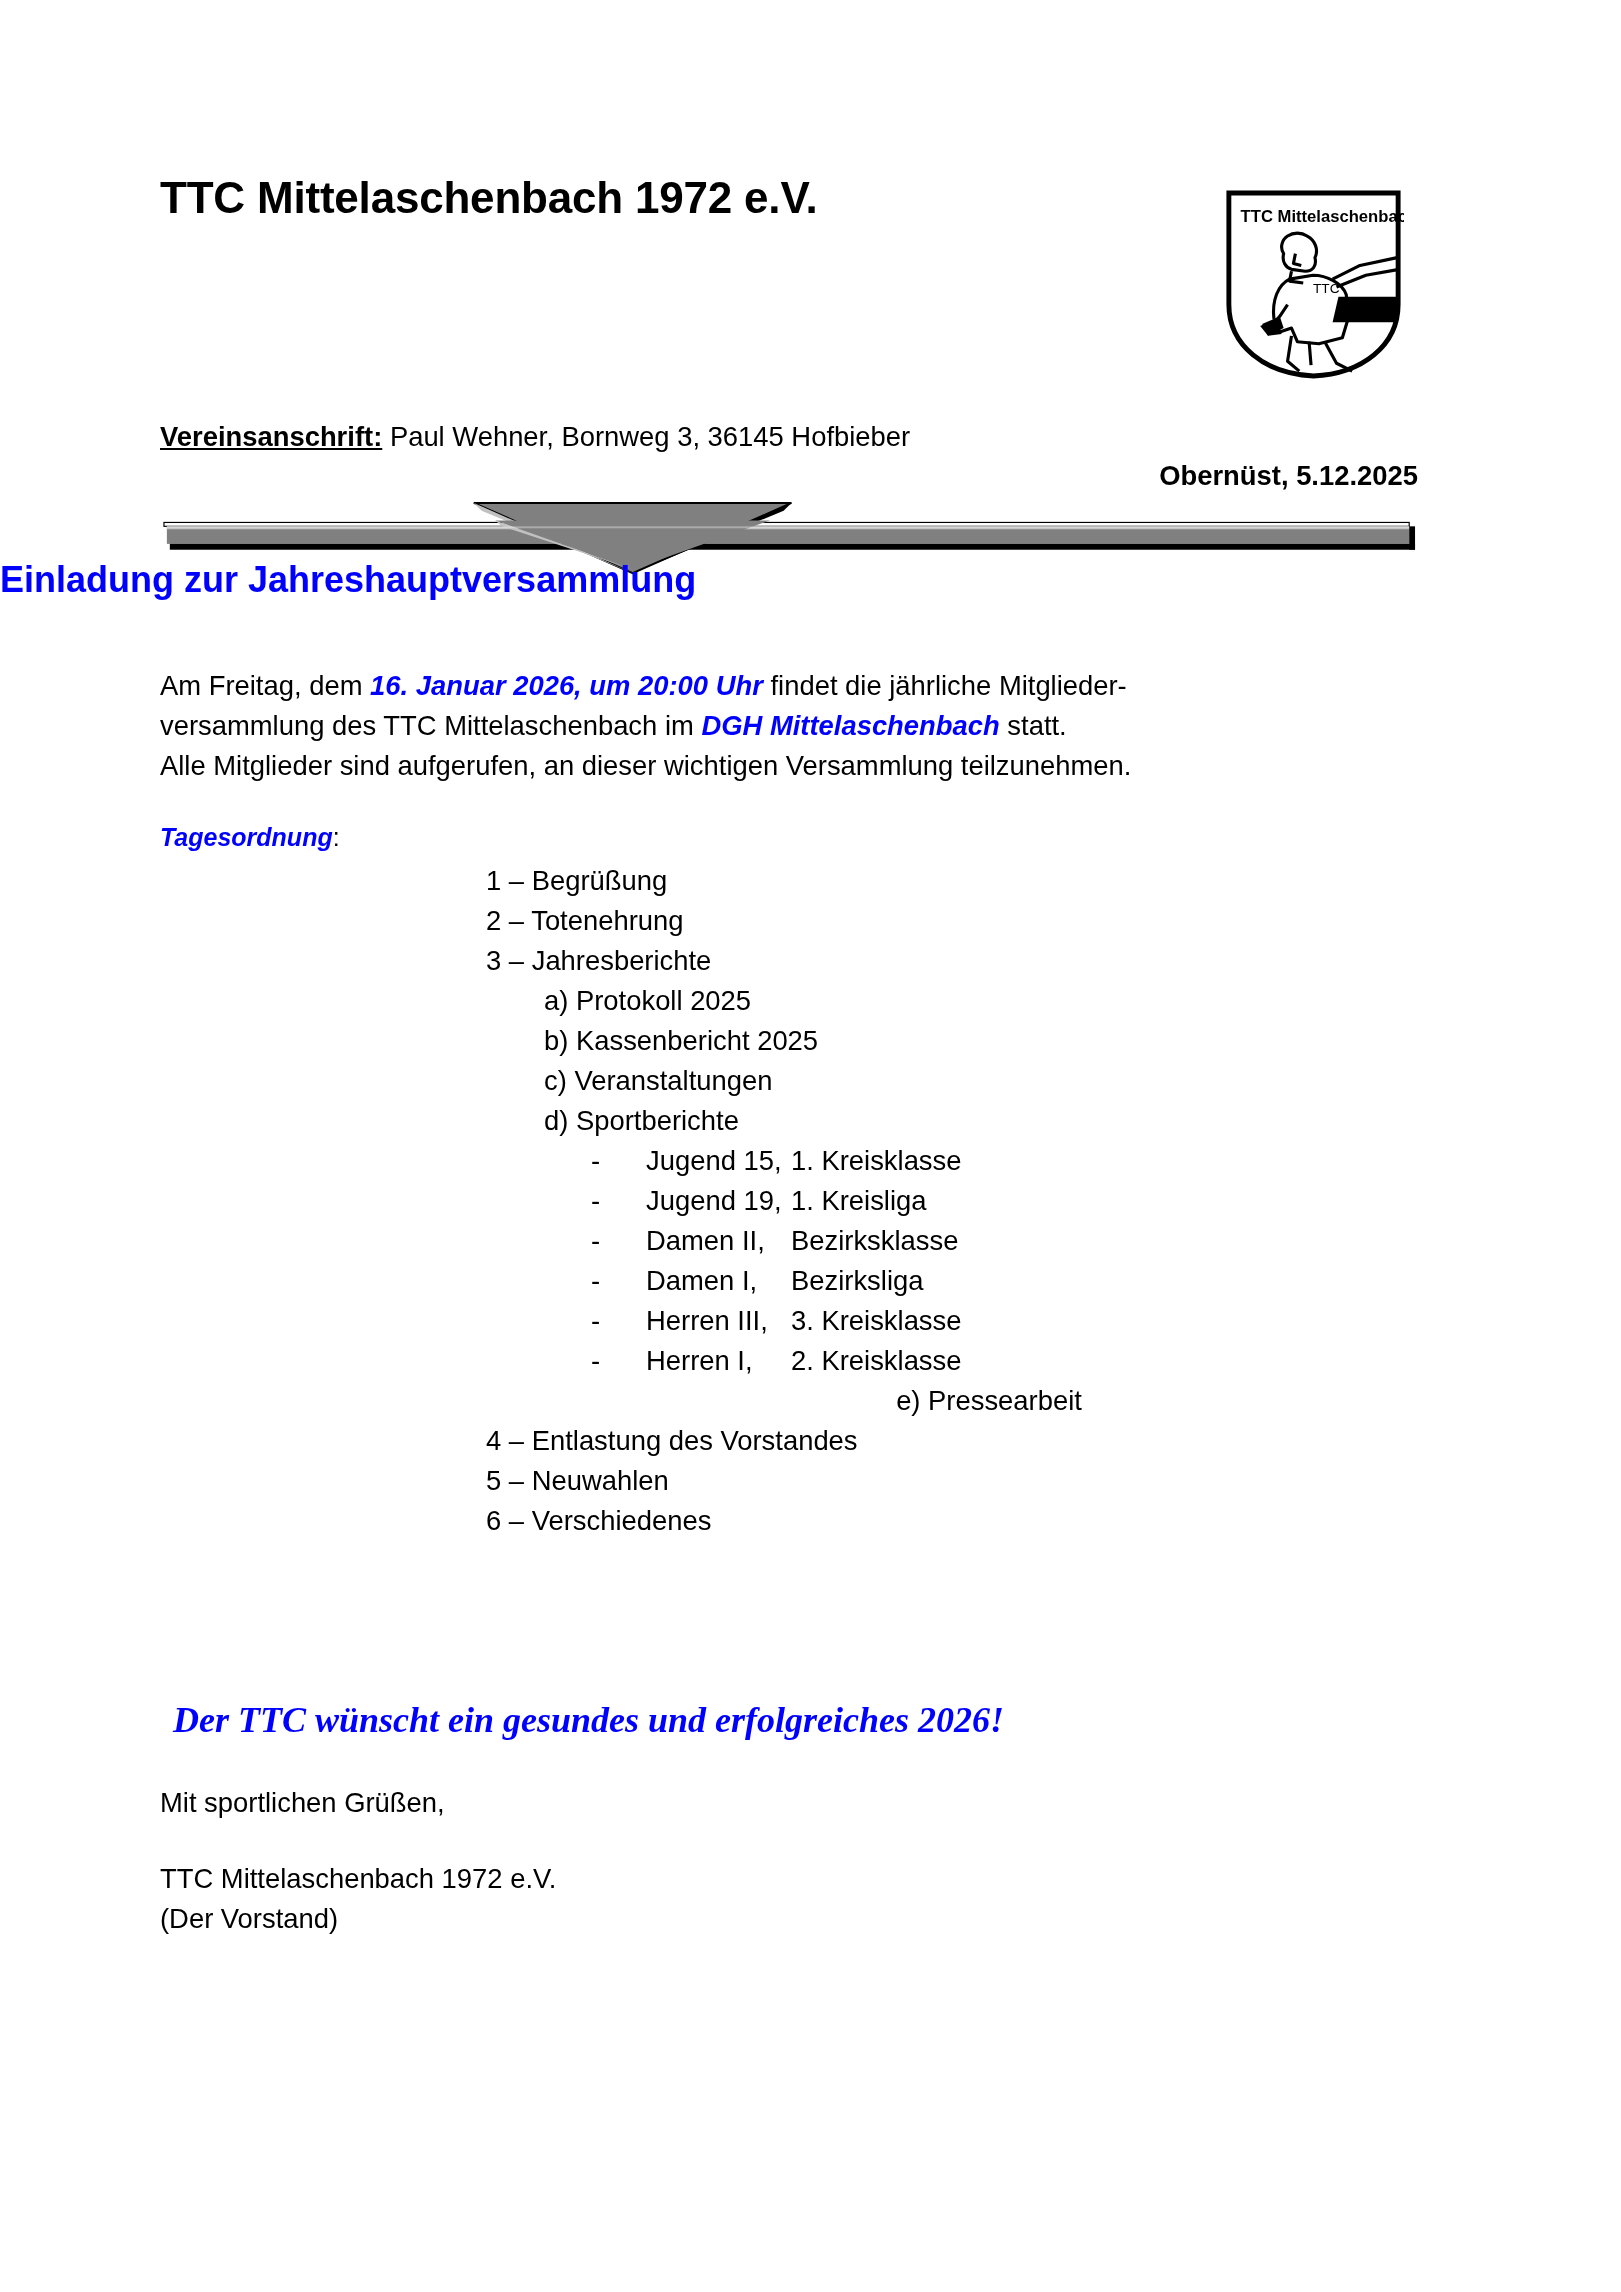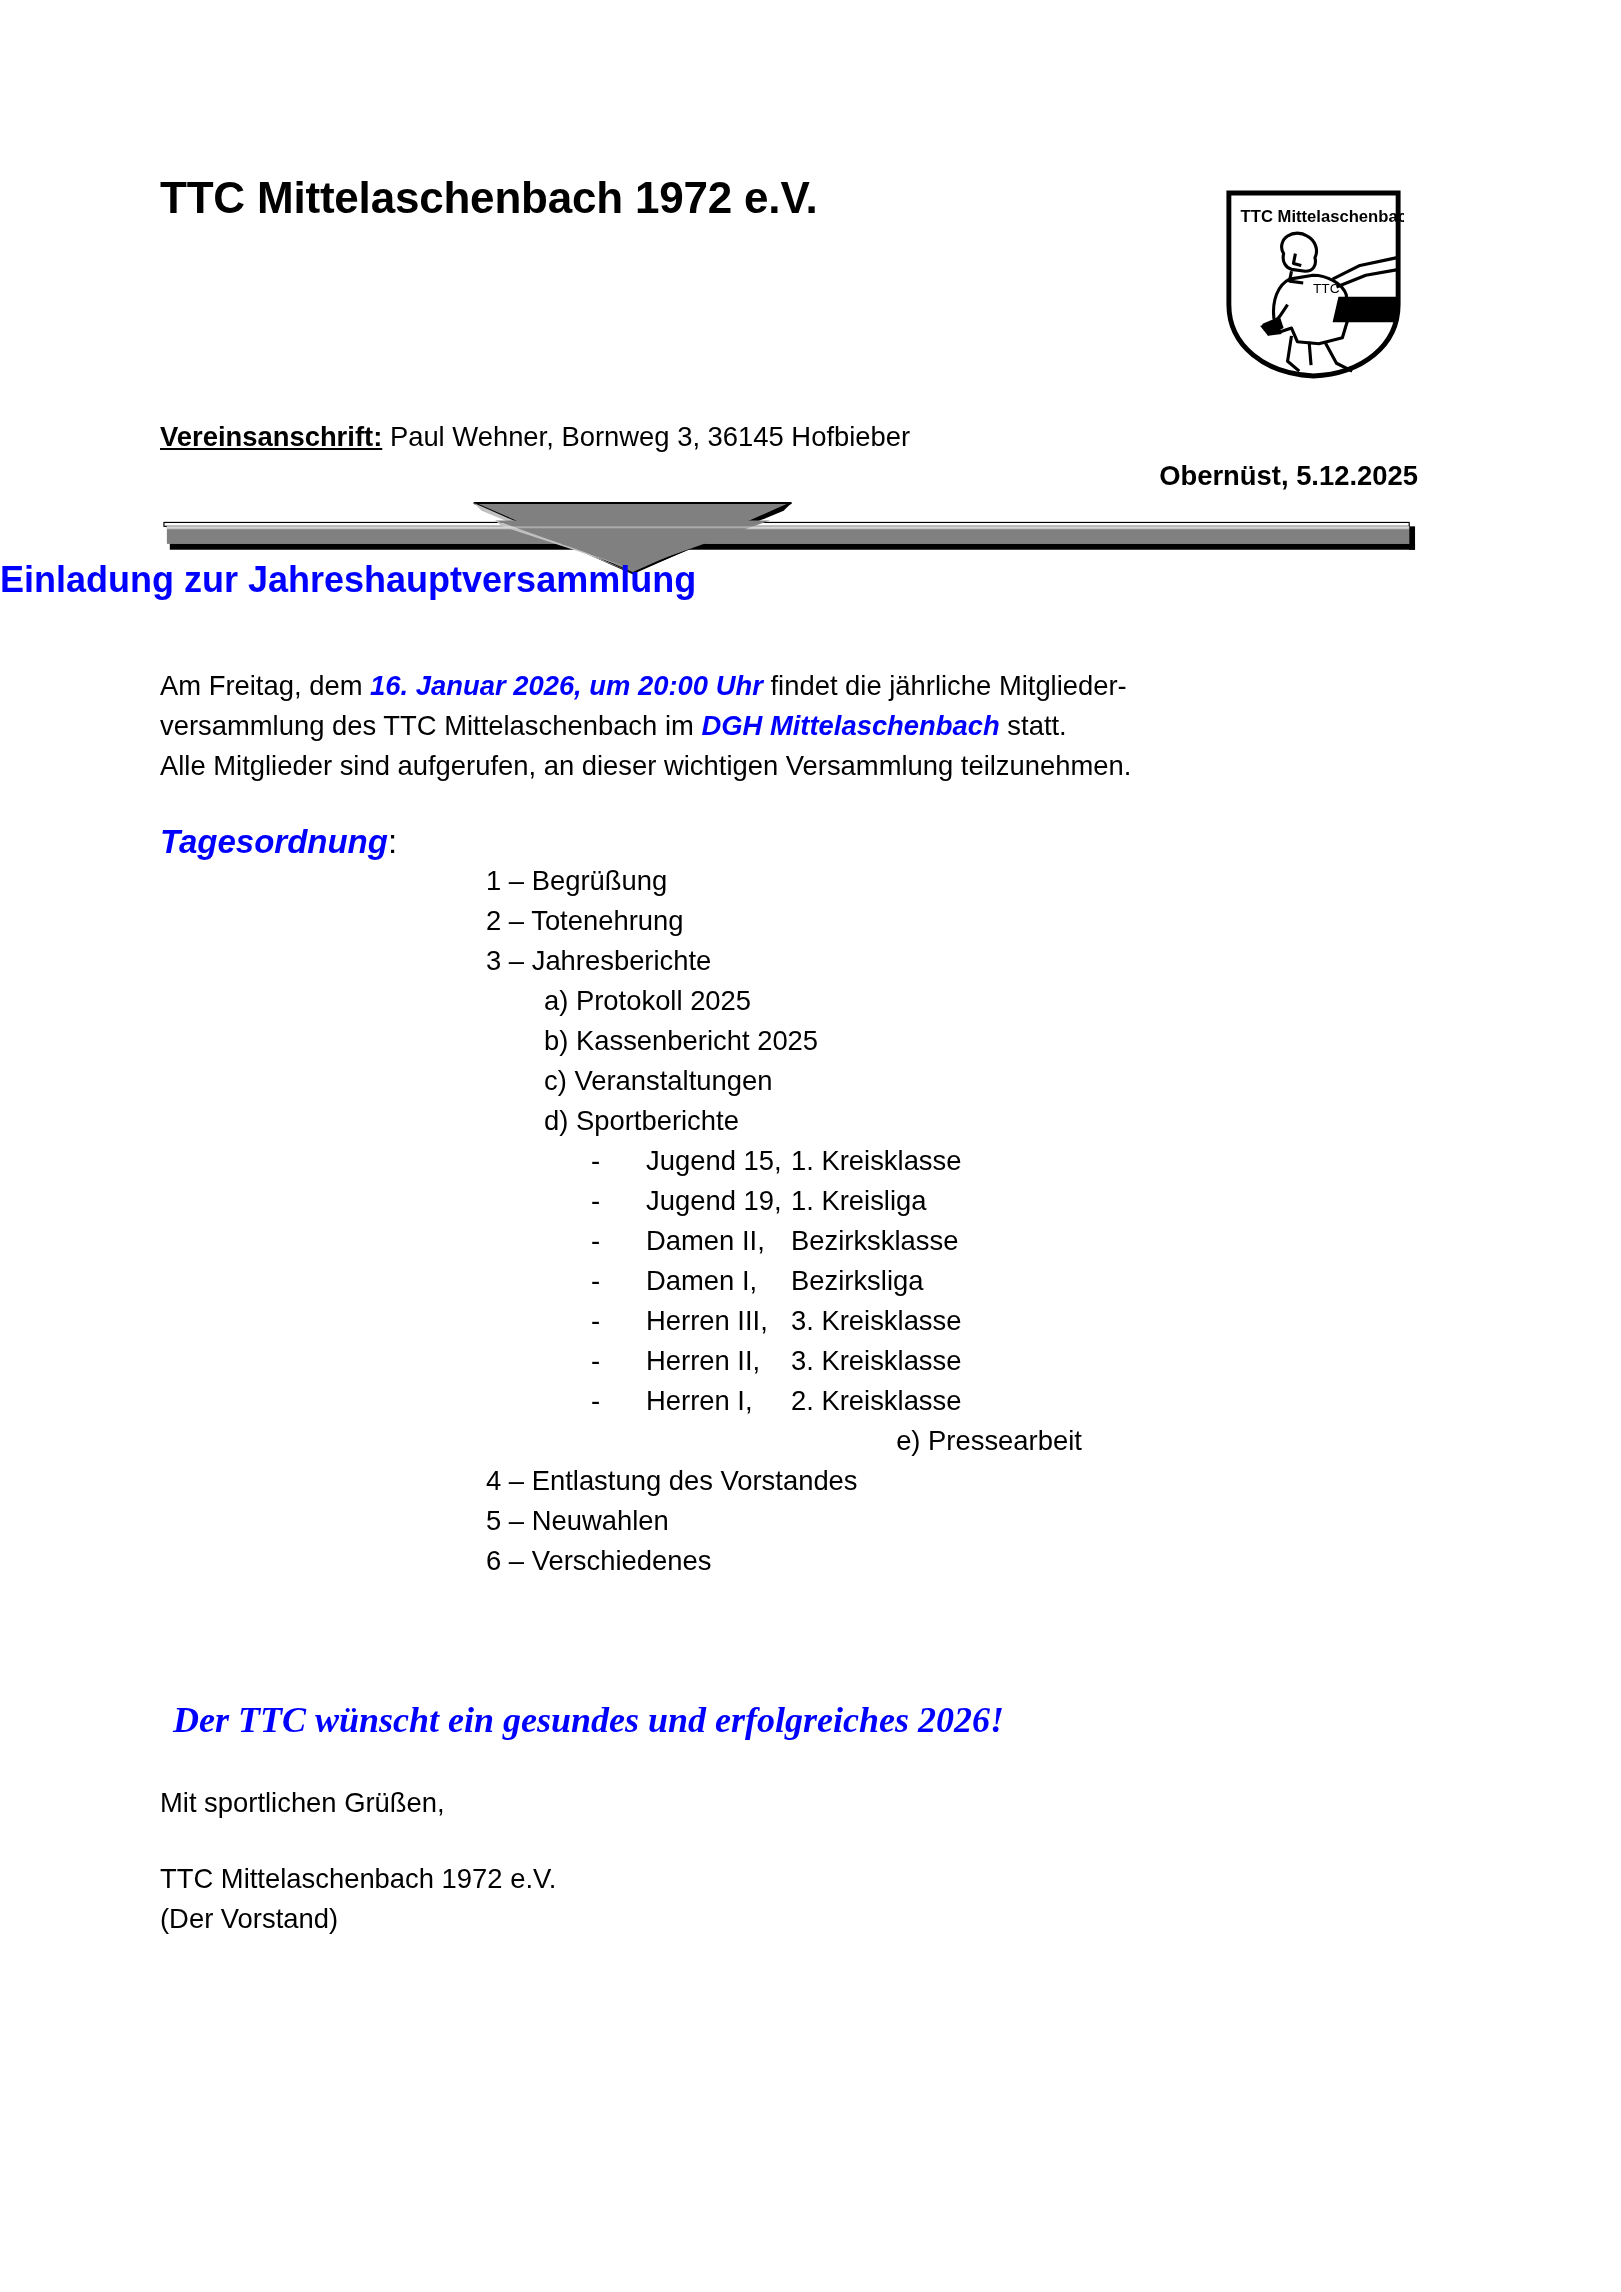--- a/index.html
+++ b/index.html
@@ -113,21 +113,21 @@
     color: #0000ff;
     font-weight: bold;
     font-style: italic;
   }
 
   
   .agenda-label {
     position: absolute;
     left: 160px;
     top: 823px;
-    font-size: 33px;
+    font-size: 25px;
     white-space: nowrap;
   }
   .agenda-label .ag-word {
     color: #0000ff;
     font-weight: bold;
     font-style: italic;
   }
   .agenda-label .ag-colon {
     color: #000000;
     font-weight: normal;
@@ -305,23 +305,20 @@
     <div class="team-row">
       <span class="team-dash">-</span><span class="team-name">Damen II,</span><span class="team-league">Bezirksklasse</span>
     </div>
     <div class="team-row">
       <span class="team-dash">-</span><span class="team-name">Damen I,</span><span class="team-league">Bezirksliga</span>
     </div>
     <div class="team-row">
       <span class="team-dash">-</span><span class="team-name">Herren III,</span><span class="team-league">3. Kreisklasse</span>
     </div>
     <div class="team-row">
-      <span class="team-dash">-</span><span class="team-name">Herren II,</span><span class="team-league">3. Kreisklasse</span>
-    </div>
-    <div class="team-row">
       <span class="team-dash">-</span><span class="team-name">Herren I,</span><span class="team-league">2. Kreisklasse</span>
     </div>
 
     <div class="ag-row lvl2e">e) Pressearbeit</div>
     <div class="ag-row lvl1">4 – Entlastung des Vorstandes</div>
     <div class="ag-row lvl1">5 – Neuwahlen</div>
     <div class="ag-row lvl1">6 – Verschiedenes</div>
   </div>
 
   <div class="wish">Der TTC wünscht ein gesundes und erfolgreiches 2026!</div>

